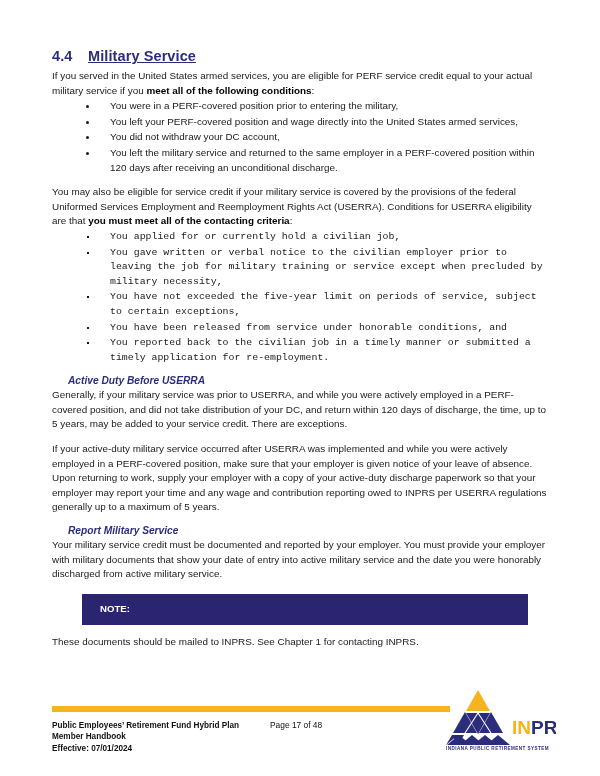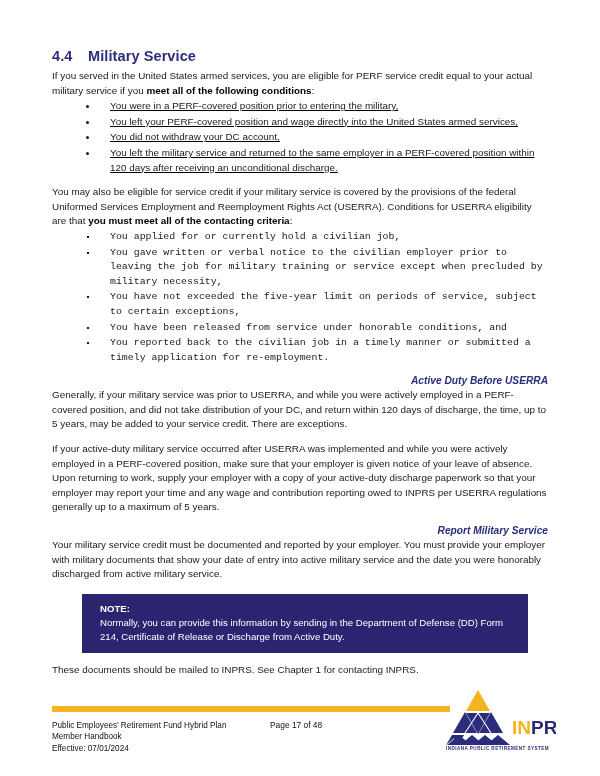--- a/index.html
+++ b/index.html
@@ -24,20 +24,21 @@
   }
   .content {
     padding-top: 48px;
   }
   h2.section-heading {
     font-size: 14.5px;
     font-weight: bold;
     color: #2b2d7a;
     margin: 0 0 5px 0;
     letter-spacing: 0.1px;
+    text-decoration: underline;
   }
   h2.section-heading .num {
     display: inline-block;
     min-width: 36px;
   }
   p.body-text {
     font-size: 9.9px;
     line-height: 14.6px;
     margin: 0 0 10px 0;
     text-align: left;
@@ -51,21 +52,20 @@
     text-decoration: underline;
   }
   strong.bold-inline {
     font-weight: bold;
     color: #000;
   }
   ul.bullets {
     margin: 0 0 10px 0;
     padding-left: 46px;
     list-style-type: disc;
-    text-decoration: underline;
   }
   ul.squares {
     margin: 0 0 10px 0;
     padding-left: 46px;
     list-style-type: square;
     font-family: Liberation Mono, monospace;
   }
   ul.bullets li, ul.squares li {
     font-size: 9.9px;
     line-height: 14.6px;
@@ -74,31 +74,30 @@
     color: #1a1a1a;
   }
   ul.bullets li::marker { font-size: 9px; }
   ul.squares li::marker { font-size: 8px; }
   h3.sub-heading {
     font-size: 10.2px;
     font-weight: bold;
     font-style: italic;
     color: #2b2d7a;
     margin: 8px 0 2px 16px;
-    text-align: right;
   }
   .note-box {
     margin: 12px 0 10px 30px;
     width: 446px;
     background: #2b2470;
     color: #ffffff;
     box-sizing: border-box;
     padding: 8px 10px 9px 18px;
     display: flex;
-    flex-direction: column;
+    gap: 10px;
   }
   .note-label {
     font-size: 9.6px;
     font-weight: bold;
     white-space: nowrap;
     line-height: 14px;
   }
   .note-body {
     font-size: 9.6px;
     line-height: 14px;
@@ -114,21 +113,21 @@
     background: #f5b41d;
     width: 398px;
     margin-bottom: 8px;
   }
   .footer-row {
     display: flex;
     align-items: flex-start;
   }
   .footer-text {
     font-size: 8.2px;
-    font-weight: normal;
+    font-weight: bold;
     line-height: 11.5px;
     color: #111;
     width: 218px;
   }
   .footer-page {
     font-size: 8.4px;
     line-height: 11.5px;
     color: #111;
     padding-top: 0px;
     text-align: right;
@@ -177,21 +176,20 @@
     <h3 class="sub-heading">Active Duty Before USERRA</h3>
     <p class="body-text">Generally, if your military service was prior to USERRA, and while you were actively employed in a PERF-covered position, and did not take distribution of your DC, and return within 120 days of discharge, the time, up to 5 years, may be added to your service credit. There are exceptions.</p>
 
     <p class="body-text">If your active-duty military service occurred after USERRA was implemented and while you were actively employed in a PERF-covered position, make sure that your employer is given notice of your leave of absence. Upon returning to work, supply your employer with a copy of your active-duty discharge paperwork so that your employer may report your time and any wage and contribution reporting owed to INPRS per USERRA regulations generally up to a maximum of 5 years.</p>
 
     <h3 class="sub-heading">Report Military Service</h3>
     <p class="body-text">Your military service credit must be documented and reported by your employer. You must provide your employer with military documents that show your date of entry into active military service and the date you were honorably discharged from active military service.</p>
 
     <div class="note-box">
       <div class="note-label">NOTE:</div>
-      <div class="note-body">Normally, you can provide this information by sending in the Department of Defense (DD) Form 214, Certificate of Release or Discharge from Active Duty.</div>
     </div>
 
     <p class="body-text">These documents should be mailed to INPRS. See Chapter 1 for contacting INPRS.</p>
 
   </div>
 
   <div class="footer">
     <div class="footer-rule"></div>
     <div class="footer-row">
       <div class="footer-text">

